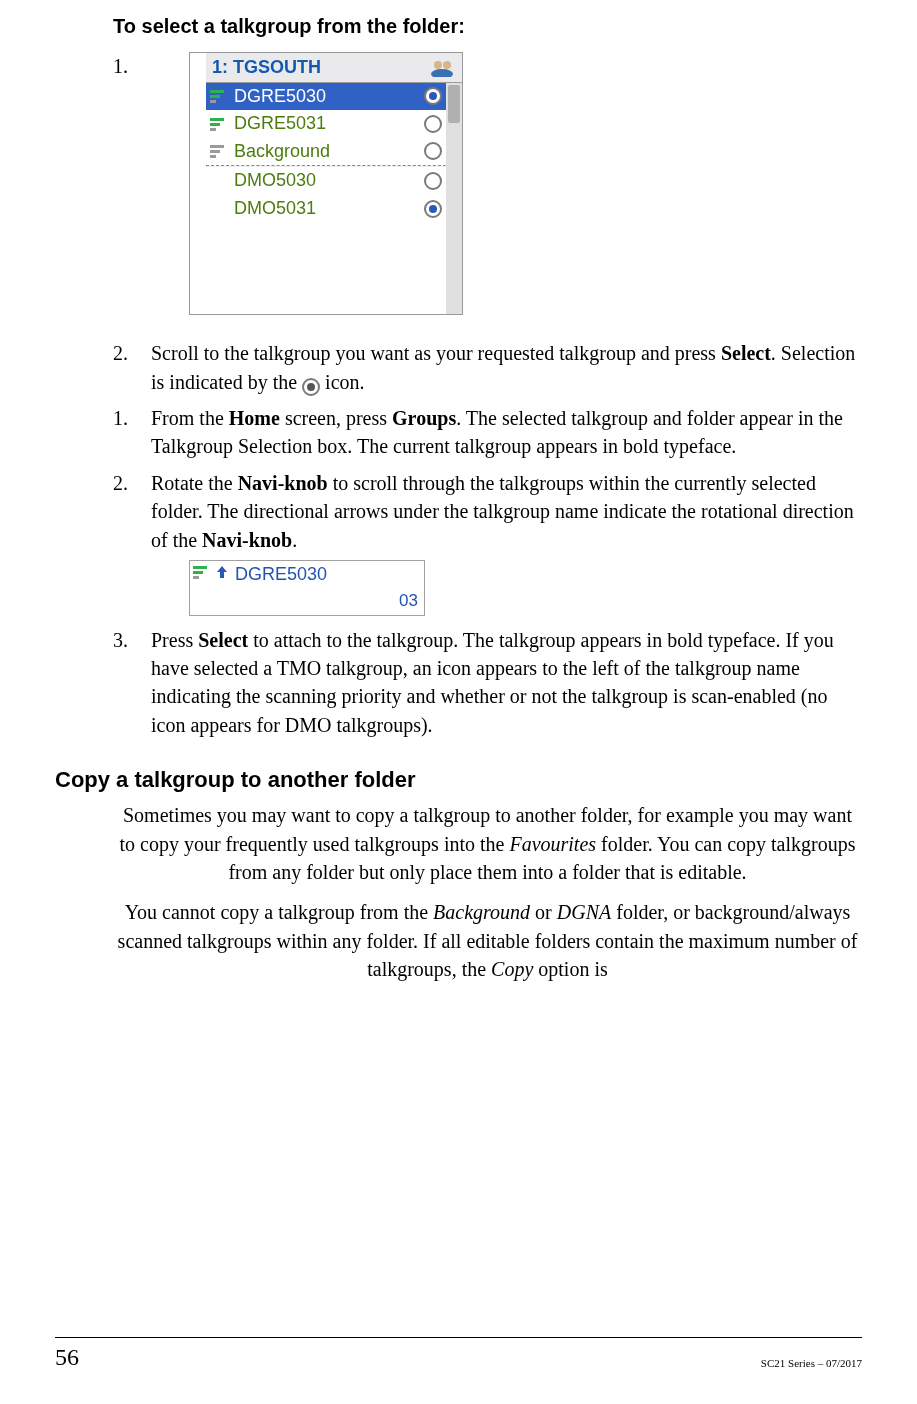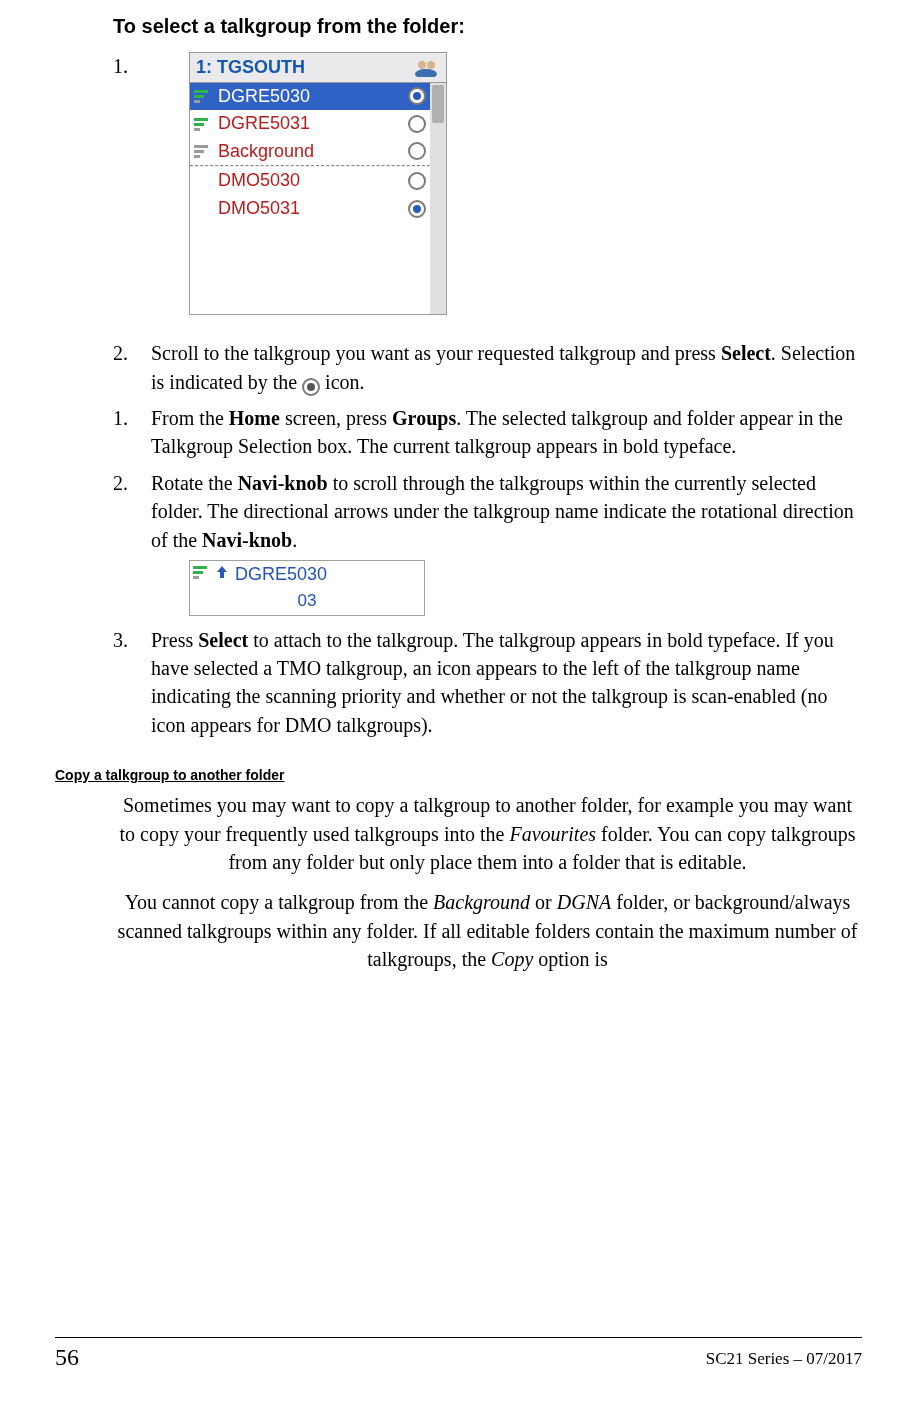--- a/index.html
+++ b/index.html
@@ -23,23 +23,22 @@
   }
   .heading-inline {
     font-family: Verdana, Geneva, sans-serif;
     font-weight: bold;
     font-size: 20px;
     margin: 4px 0 6px 0;
   }
   .heading-section {
     font-family: Verdana, Geneva, sans-serif;
     font-weight: bold;
-    font-size: 14px;
+    font-size: 22px;
     margin: 28px 0 8px -58px;
-    text-decoration: underline;
   }
   ol.steps {
     list-style: none;
     padding: 0;
     margin: 0;
   }
   ol.steps > li {
     position: relative;
     padding-left: 38px;
     font-size: 20px;
@@ -62,20 +61,21 @@
   b, strong { font-weight: bold; }
   em, i { font-style: italic; }
 
   
   .tg-figure {
     margin: 14px 0 24px 38px;
     width: 256px;
     border: 1px solid #999;
     background: #fff;
     font-family: Arial, Helvetica, sans-serif;
+    padding-left: 16px;
   }
   .tg-title {
     display: flex;
     align-items: center;
     justify-content: space-between;
     padding: 2px 6px 1px 6px;
     font-size: 18px;
     color: #1558b0;
     border-bottom: 1px solid #9a9a9a;
     font-weight: bold;
@@ -102,21 +102,21 @@
     top:2px; left:2px;
     width:12px; height:38px;
     background:#b0b0b0;
     border-radius:2px;
   }
   .tg-row {
     display: flex;
     align-items: center;
     padding: 1px 4px 1px 4px;
     font-size: 18px;
-    color: #b91c1c;
+    color: #4d7c0f;
     gap: 4px;
   }
   .tg-row.sel {
     background: #2f62c4;
     color: #fff;
   }
   .tg-row .slot-icon { width: 20px; display:inline-flex; }
   .tg-row .label { flex: 1; }
   .tg-row .radio {
     width: 14px; height: 14px; border: 2px solid #7a7a7a; border-radius: 50%;
@@ -142,21 +142,21 @@
   }
   .sel-row1 {
     display:flex; align-items:center;
     background:#fff;
     padding:1px 3px;
     font-size:18px;
     color:#2254b3;
     gap:4px;
   }
   .sel-row2 {
-    text-align:center;
+    text-align:right;
     padding:0 6px 2px 6px;
     font-size:17px;
     color:#2254b3;
   }
   .sel-row1 .arrow-icon { width:16px; }
 
   
   .inline-radio {
     display:inline-flex; width:14px; height:14px;
     border:2px solid #7a7a7a; border-radius:50%;
@@ -174,21 +174,21 @@
     right: 55px;
     bottom: 48px;
     border-top: 1px solid #000;
     padding-top: 6px;
     display: flex;
     justify-content: space-between;
     font-size: 18px;
     gap: 36px;
   }
   .page-footer .pnum { font-size: 24px; }
-  .page-footer .meta { font-size: 17px; align-self:flex-end; padding-bottom:2px;}
+  .page-footer .meta { font-size: 11px; align-self:flex-end; padding-bottom:2px;}
 
   
   .bars-icon rect { }
 </style>
 </head>
 <body>
 
 <div class="page">
   <div class="content">
 

